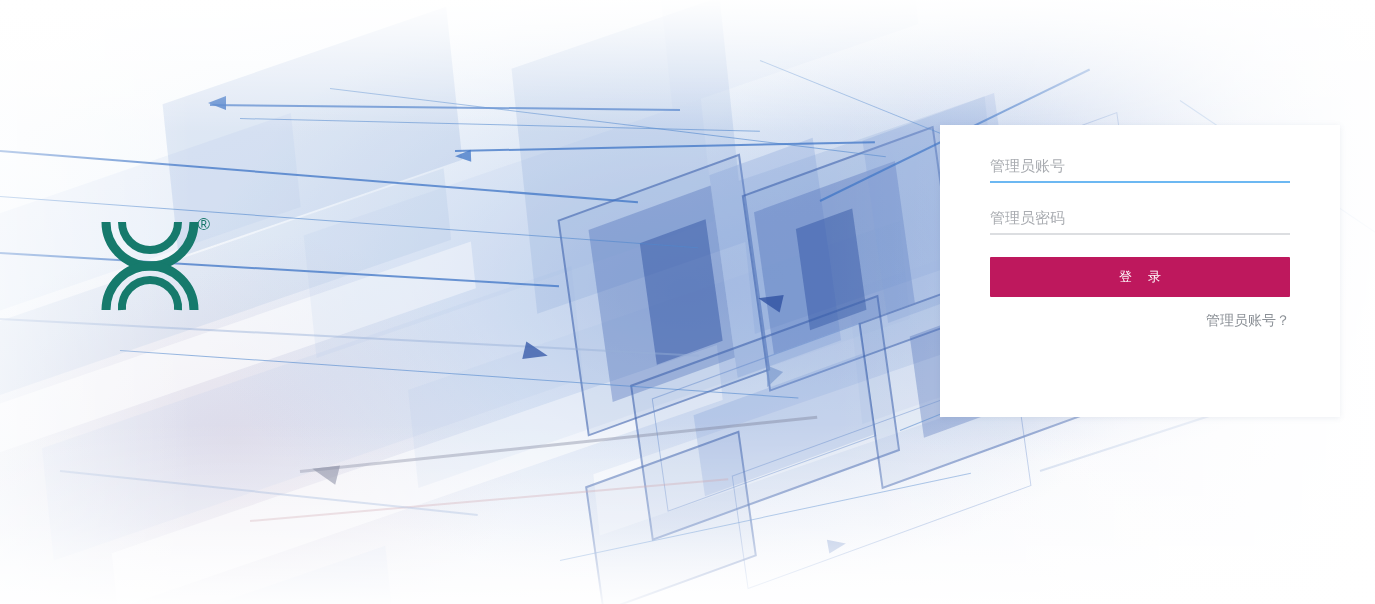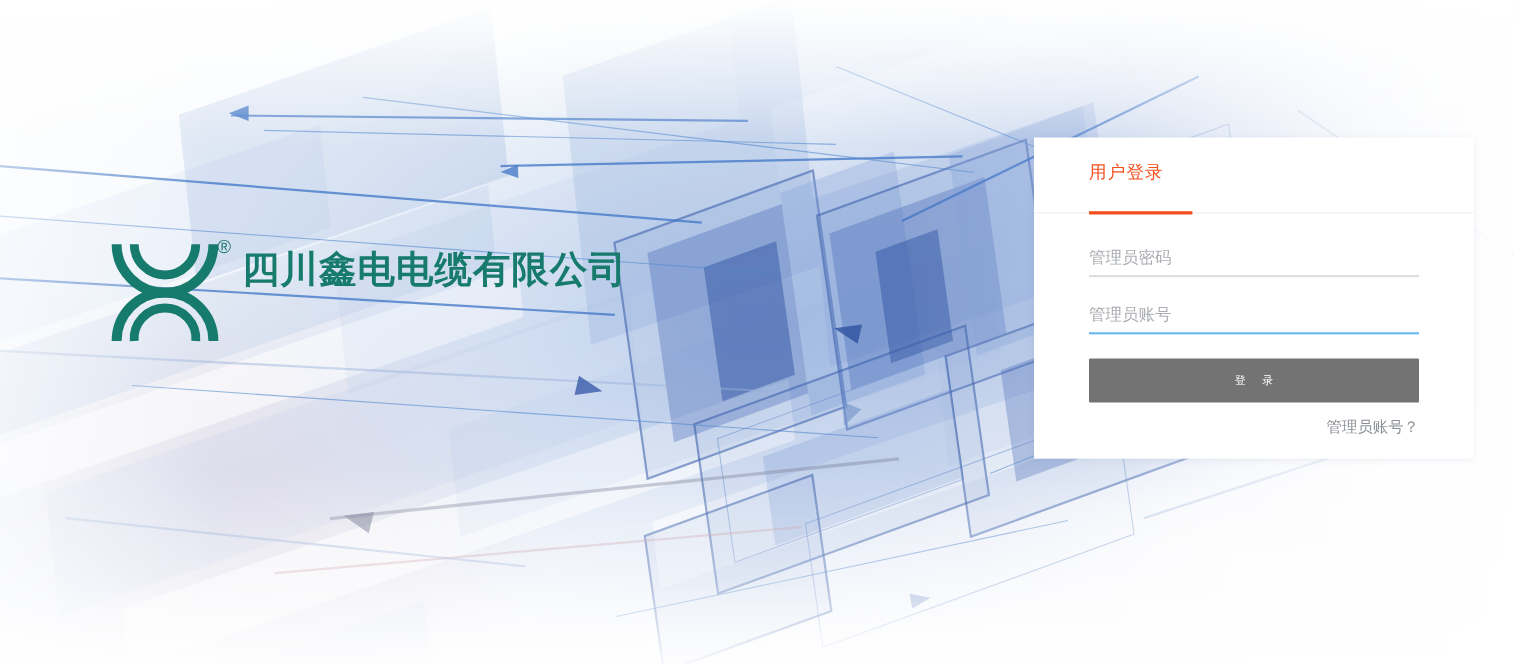--- a/index.html
+++ b/index.html
@@ -208,24 +208,24 @@
     background: #dcdee1;
   }
   .field.focused .bar {
     background: #6cb8f2;
   }
   .login-btn {
     display: block;
     width: 100%;
     height: 40px;
     border: none;
-    background: #737373;
+    background: #be185d;
     color: #ffffff;
     font-family: "DejaVu Sans", "Liberation Sans", sans-serif;
-    font-size: 10px;
+    font-size: 13px;
     letter-spacing: 6px;
     text-indent: 6px;
     cursor: pointer;
     border-radius: 1px;
     margin-top: 2px;
   }
   .card-foot {
     padding: 14px 50px 0 50px;
     text-align: right;
   }
@@ -326,43 +326,38 @@
 
           <path d="M10 96 A44 44 0 0 1 54 52" stroke-width="9"></path>
           <path d="M26 96 A28 28 0 0 1 54 66" stroke-width="8"></path>
           <path d="M98 96 A44 44 0 0 0 54 52" stroke-width="9"></path>
           <path d="M82 96 A28 28 0 0 0 54 66" stroke-width="8"></path>
         </g>
       </svg>
       <span class="brand-reg">®</span>
     </div>
     <div class="brand-text">
-      <div class="brand-line">四川鑫电电缆有限公司</div>
     </div>
   </div>
 
   <div class="login-card">
 
-    <div class="card-head">
-      <div class="tab">用户登录</div>
-      <div class="tab-underline"></div>
-    </div>
 
     <div class="card-body">
+
+      <div class="field focused">
+        <input type="text" placeholder="管理员账号" style="">
+        <div class="bar"></div>
+      </div>
 
       <div class="field">
         <input type="password" placeholder="管理员密码" style="">
         <div class="bar"></div>
       </div>
 
-      <div class="field focused">
-        <input type="text" placeholder="管理员账号" style="">
-        <div class="bar"></div>
-      </div>
-
       <button class="login-btn">登 录</button>
     </div>
 
     <div class="card-foot">
       <a class="forgot">管理员账号？</a>
     </div>
   </div>
 
 </div>
 

